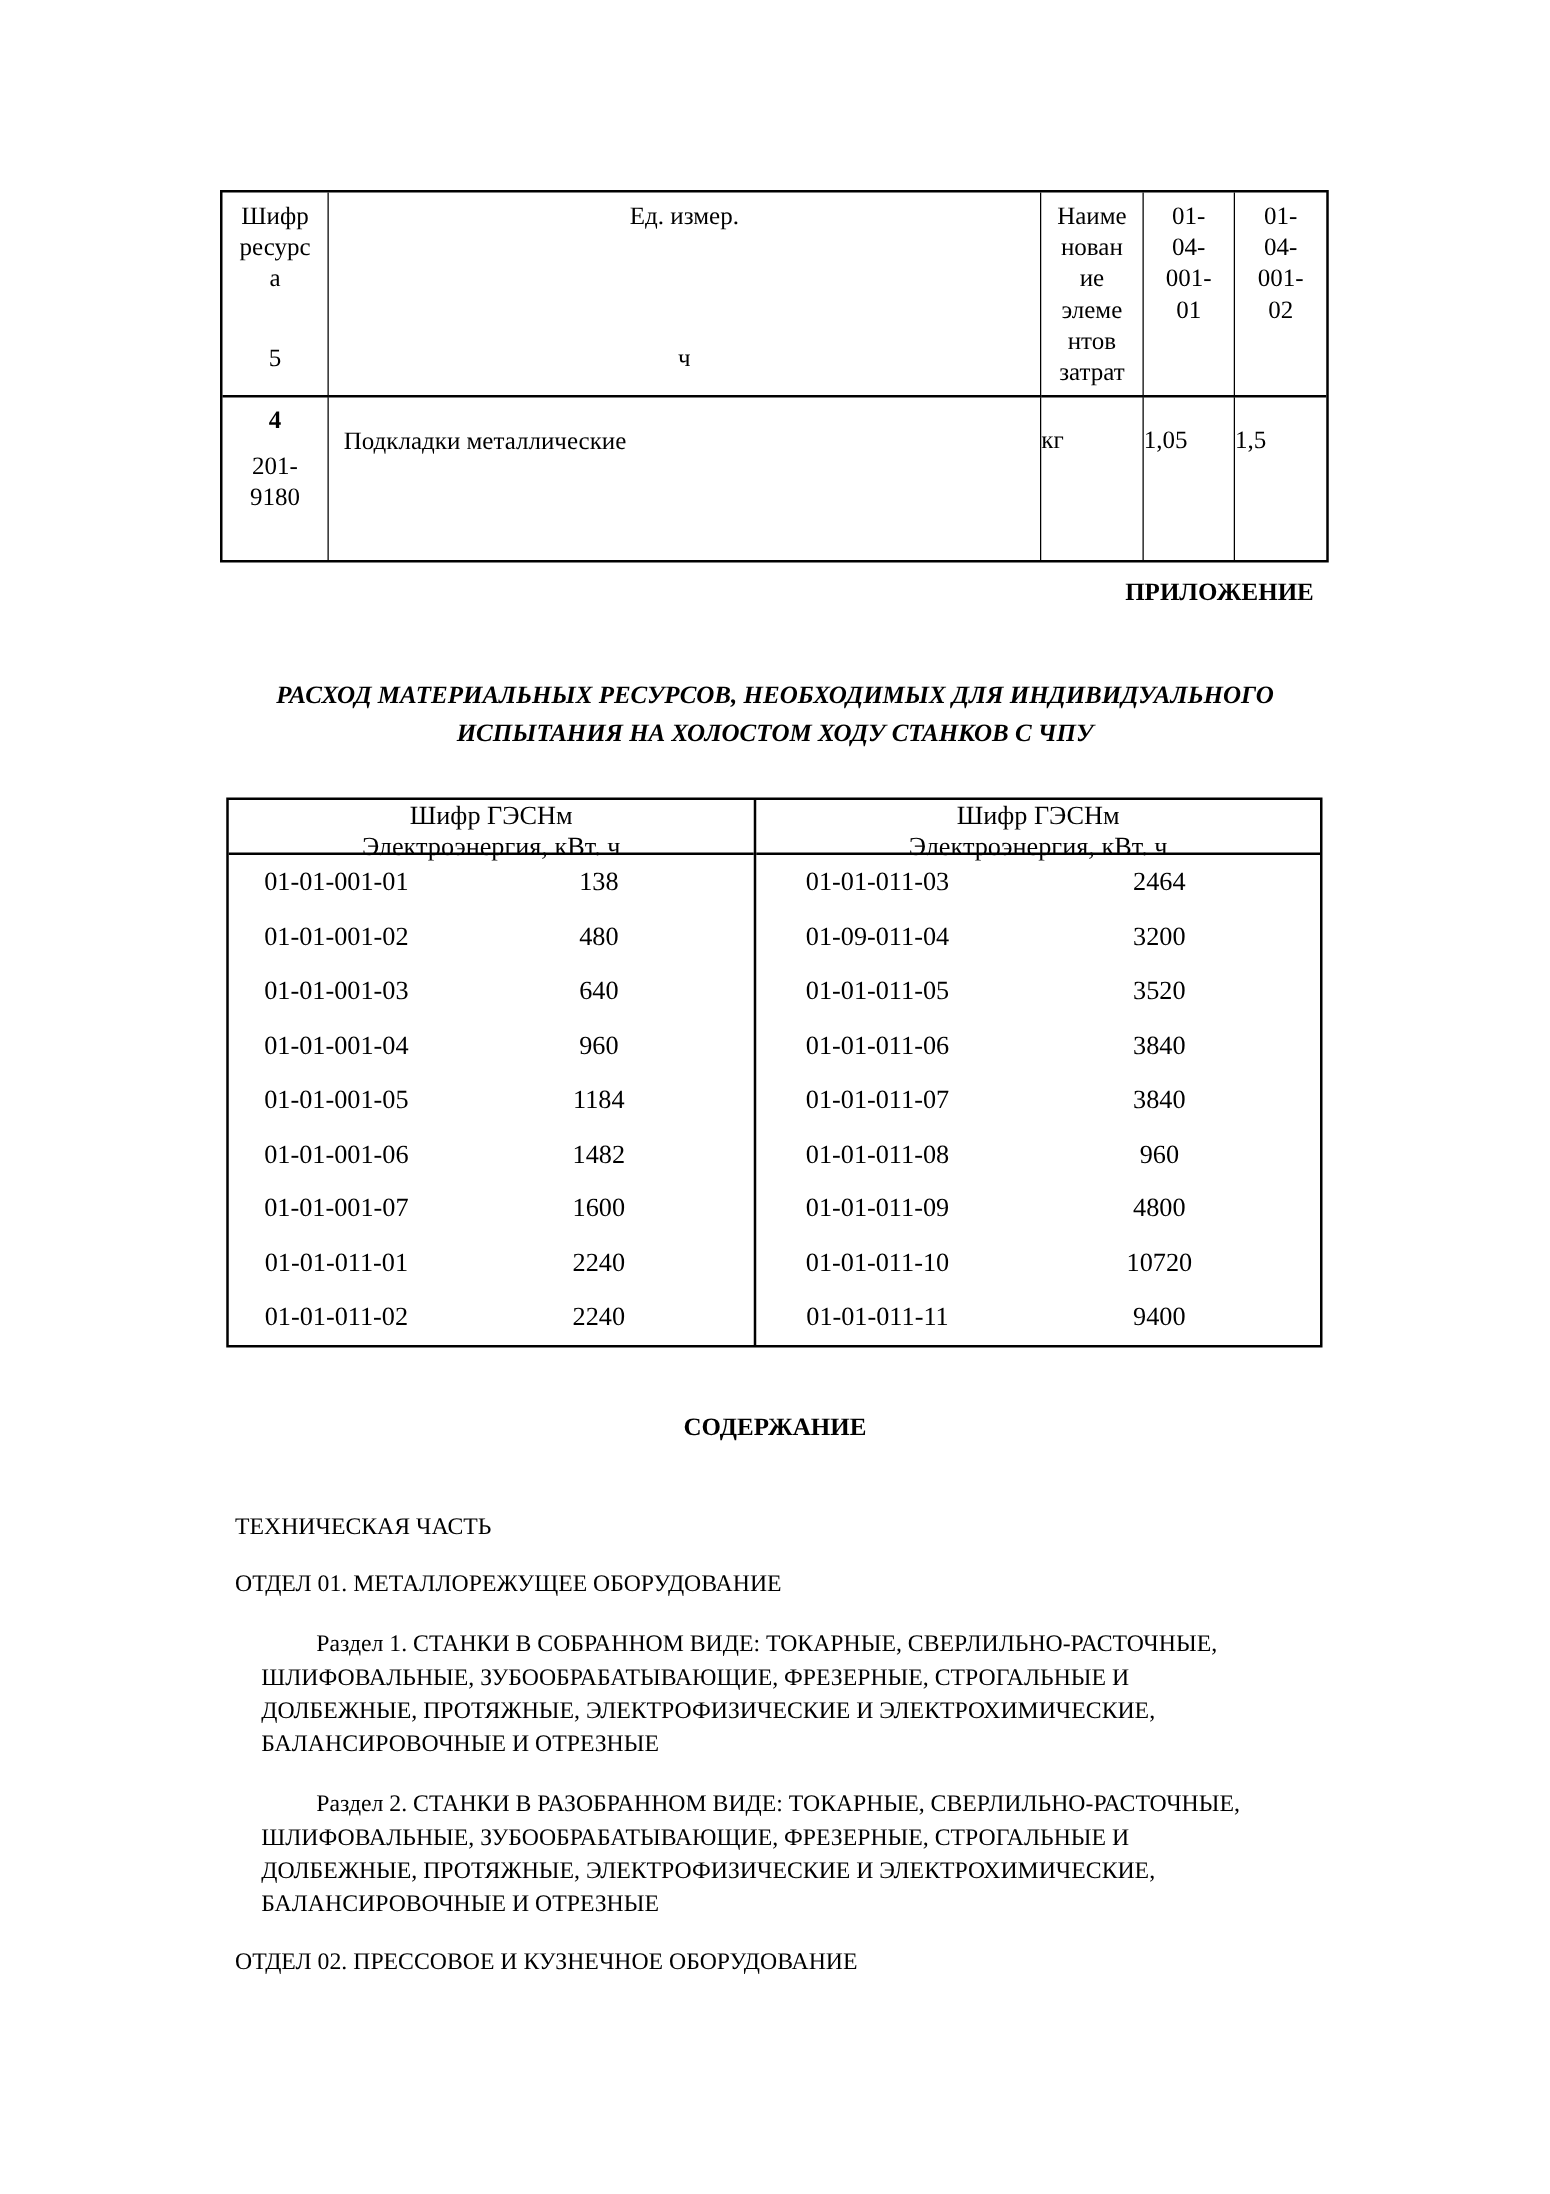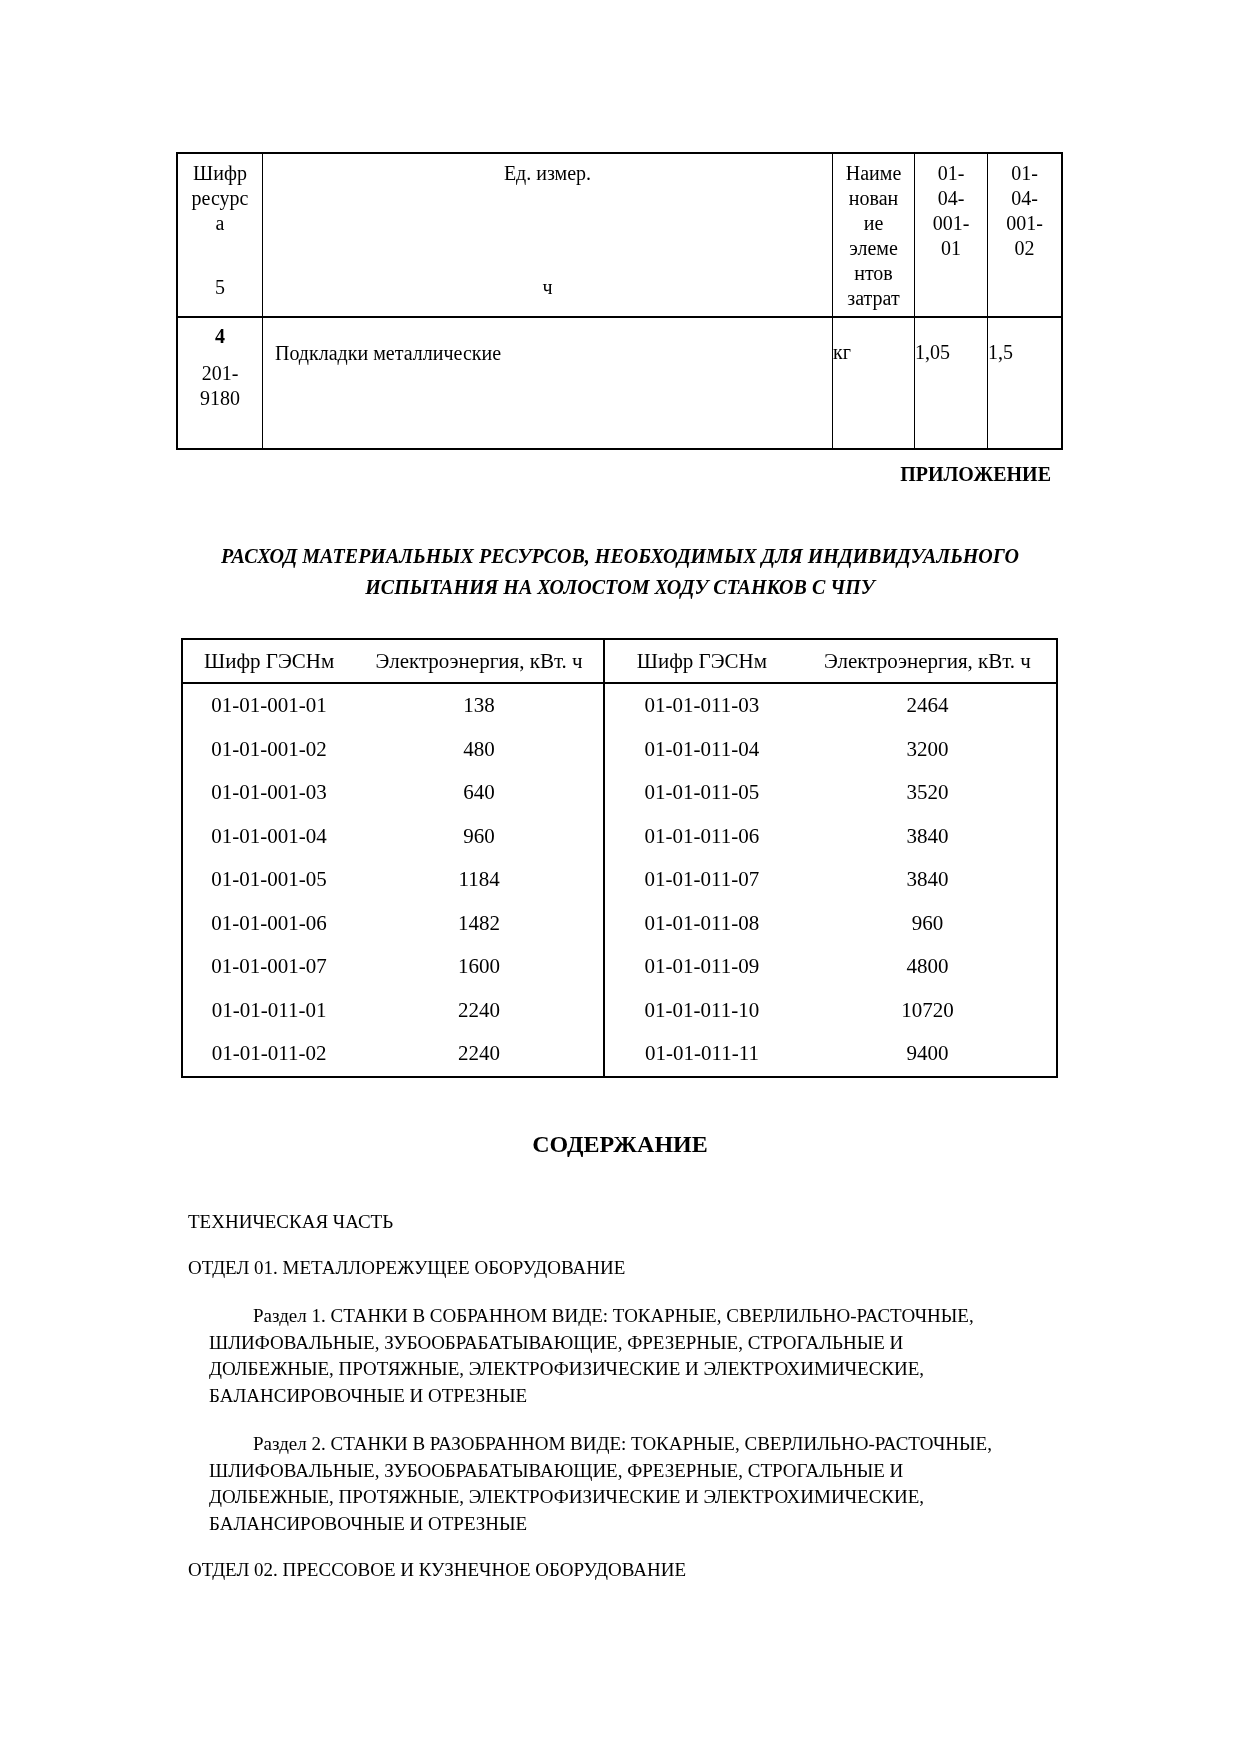--- a/index.html
+++ b/index.html
@@ -65,33 +65,33 @@
     border:2px solid #000;
     box-sizing:border-box;
     display:flex;
     font-size:21px;
   }
   .etable-half{box-sizing:border-box; display:flex; flex-direction:column;}
   .etable-half.left{width:422px; border-right:2px solid #000;}
   .etable-half.right{flex:1;}
   .ehead{
     height:44px; border-bottom:2px solid #000;
-    display:flex; align-items:center; box-sizing:border-box;
+    display:flex; align-items:center; box-sizing:border-box;flex-direction:column;
   }
   .erow{height:43.5px; display:flex; align-items:center;}
   .ecol-code{text-align:center;}
   .ecol-val{text-align:center;}
   .left .ecol-code{width:41%;}
   .left .ecol-val{width:59%;}
   .right .ecol-code{width:43%;}
   .right .ecol-val{width:57%;}
   
   .contents-heading{
     position:absolute; left:180px; top:1131px; width:880px;
-    text-align:center; font-weight:bold; font-size:24px;
+    text-align:center; font-weight:bold; font-size:20px;
   }
   .toc{
     position:absolute; left:188px; top:1209px; width:850px;
     font-size:19px; line-height:26px;
   }
   .toc-line{margin:0;}
   .toc-line.l2{margin-top:20px;}
   .toc-line.l5{margin-top:20px;}
   .toc-para{
     margin:22px 0 0 21px;
@@ -180,21 +180,21 @@
     <div class="etable-half right">
       <div class="ehead">
         <div class="ecol-code">Шифр ГЭСНм</div>
         <div class="ecol-val">Электроэнергия, кВт. ч</div>
       </div>
       <div class="erow">
         <div class="ecol-code">01-01-011-03</div>
         <div class="ecol-val">2464</div>
       </div>
       <div class="erow">
-        <div class="ecol-code">01-01-011-04</div>
+        <div class="ecol-code">01-09-011-04</div>
         <div class="ecol-val">3200</div>
       </div>
       <div class="erow">
         <div class="ecol-code">01-01-011-05</div>
         <div class="ecol-val">3520</div>
       </div>
       <div class="erow">
         <div class="ecol-code">01-01-011-06</div>
         <div class="ecol-val">3840</div>
       </div>

